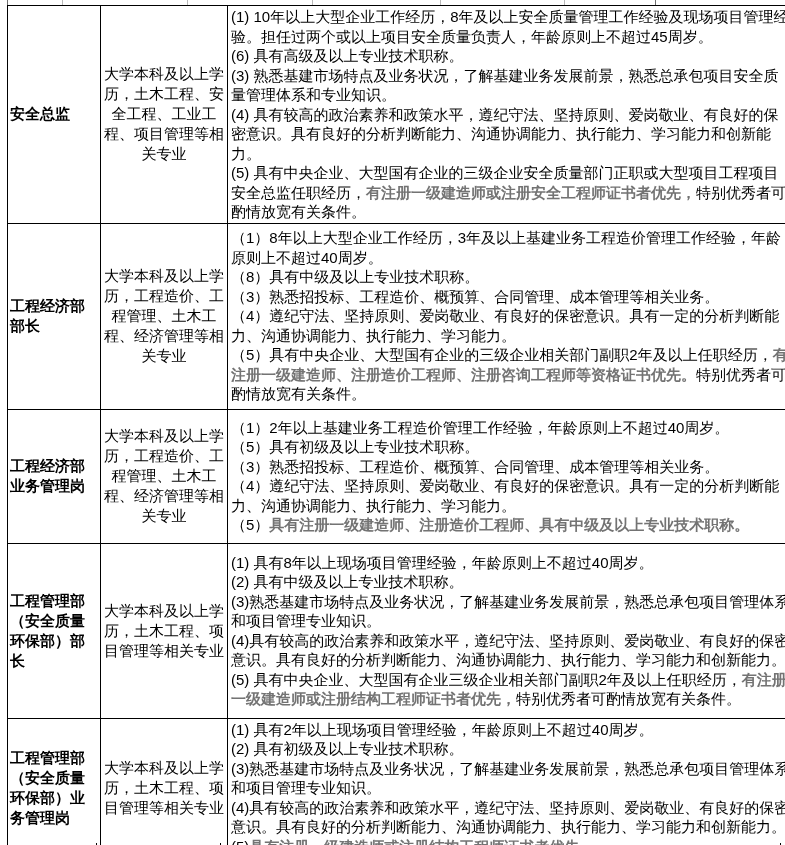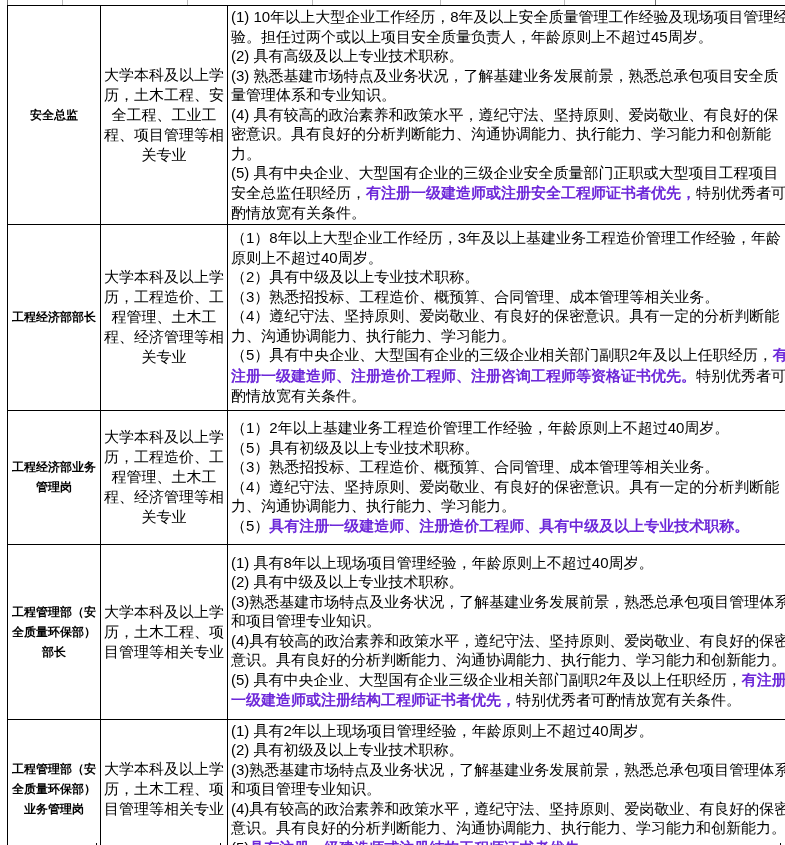--- a/index.html
+++ b/index.html
@@ -6,25 +6,25 @@
   html,body{margin:0;padding:0;background:#ffffff;width:785px;height:845px;overflow:hidden;
     font-family:"Liberation Sans","DejaVu Sans",sans-serif;color:#000;}
   .sheet{position:relative;width:785px;height:845px;background:#fff;}
   
   .top-strip{position:absolute;top:0;left:0;width:785px;height:5px;}
   .top-strip .tick{position:absolute;top:0;width:1px;height:5px;background:#b9b9b9;}
   .top-strip .tick.dark{background:#6f6f6f;}
   table.job-table{position:absolute;top:5px;left:7px;border-collapse:collapse;table-layout:fixed;
     width:774px;background:#fff;}
   td{border:1px solid #000;vertical-align:middle;overflow:hidden;}
-  td.col-pos{width:88px;text-align:center;font-weight:bold;font-size:12px;line-height:20px;padding:1px 2px;}
+  td.col-pos{width:88px;text-align:left;font-weight:bold;font-size:15px;line-height:20px;padding:1px 2px;}
   td.col-edu{width:122px;text-align:center;font-size:15px;line-height:20px;padding:1px 2px;}
   td.col-req{width:560px;font-size:15px;line-height:19.5px;padding:1px 2px 1px 3px;text-align:left;}
   td.col-req .item{margin:0;}
-  .red{color:#6d28d9;font-weight:bold;font-family:Liberation Serif, serif;}
+  .red{color:#737373;font-weight:bold;}
   tr.r1 td{height:211px;}
   tr.r2 td{height:183px;}
   tr.r3 td{height:131px;}
   tr.r4 td{height:172px;}
   tr.r5 td{height:131px;}
   
   .bottom-strip{position:absolute;top:843px;left:0;width:785px;height:2px;}
   .bottom-strip .stub{position:absolute;top:0;width:1px;height:2px;background:#000;}
 </style>
 </head>
@@ -42,32 +42,32 @@
     <div class="tick dark" style="left:655px"></div>
   </div>
 
   <table class="job-table">
     <tbody id="table-body">
         <tr class="r1">
           <td class="col-pos">安全总监</td>
           <td class="col-edu">大学本科及以上学历，土木工程、安全工程、工业工程、项目管理等相关专业</td>
           <td class="col-req">
             <div class="item"><span>(1) 10年以上大型企业工作经历，8年及以上安全质量管理工作经验及现场项目管理经验。担任过两个或以上项目安全质量负责人，年龄原则上不超过45周岁。</span></div>
-            <div class="item"><span>(2) 具有高级及以上专业技术职称。</span></div>
+            <div class="item"><span>(6) 具有高级及以上专业技术职称。</span></div>
             <div class="item"><span>(3) 熟悉基建市场特点及业务状况，了解基建业务发展前景，熟悉总承包项目安全质量管理体系和专业知识。</span></div>
             <div class="item"><span>(4) 具有较高的政治素养和政策水平，遵纪守法、坚持原则、爱岗敬业、有良好的保密意识。具有良好的分析判断能力、沟通协调能力、执行能力、学习能力和创新能力。</span></div>
             <div class="item"><span>(5) 具有中央企业、大型国有企业的三级企业安全质量部门正职或大型项目工程项目安全总监任职经历，</span><span class="red">有注册一级建造师或注册安全工程师证书者优先，</span><span>特别优秀者可酌情放宽有关条件。</span></div>
           </td>
         </tr>
         <tr class="r2">
           <td class="col-pos">工程经济部部长</td>
           <td class="col-edu">大学本科及以上学历，工程造价、工程管理、土木工程、经济管理等相关专业</td>
           <td class="col-req">
             <div class="item"><span>（1）8年以上大型企业工作经历，3年及以上基建业务工程造价管理工作经验，年龄原则上不超过40周岁。</span></div>
-            <div class="item"><span>（2）具有中级及以上专业技术职称。</span></div>
+            <div class="item"><span>（8）具有中级及以上专业技术职称。</span></div>
             <div class="item"><span>（3）熟悉招投标、工程造价、概预算、合同管理、成本管理等相关业务。</span></div>
             <div class="item"><span>（4）遵纪守法、坚持原则、爱岗敬业、有良好的保密意识。具有一定的分析判断能力、沟通协调能力、执行能力、学习能力。</span></div>
             <div class="item"><span>（5）具有中央企业、大型国有企业的三级企业相关部门副职2年及以上任职经历，</span><span class="red">有注册一级建造师、注册造价工程师、注册咨询工程师等资格证书优先。</span><span>特别优秀者可酌情放宽有关条件。</span></div>
           </td>
         </tr>
         <tr class="r3">
           <td class="col-pos">工程经济部业务管理岗</td>
           <td class="col-edu">大学本科及以上学历，工程造价、工程管理、土木工程、经济管理等相关专业</td>
           <td class="col-req">
             <div class="item"><span>（1）2年以上基建业务工程造价管理工作经验，年龄原则上不超过40周岁。</span></div>

